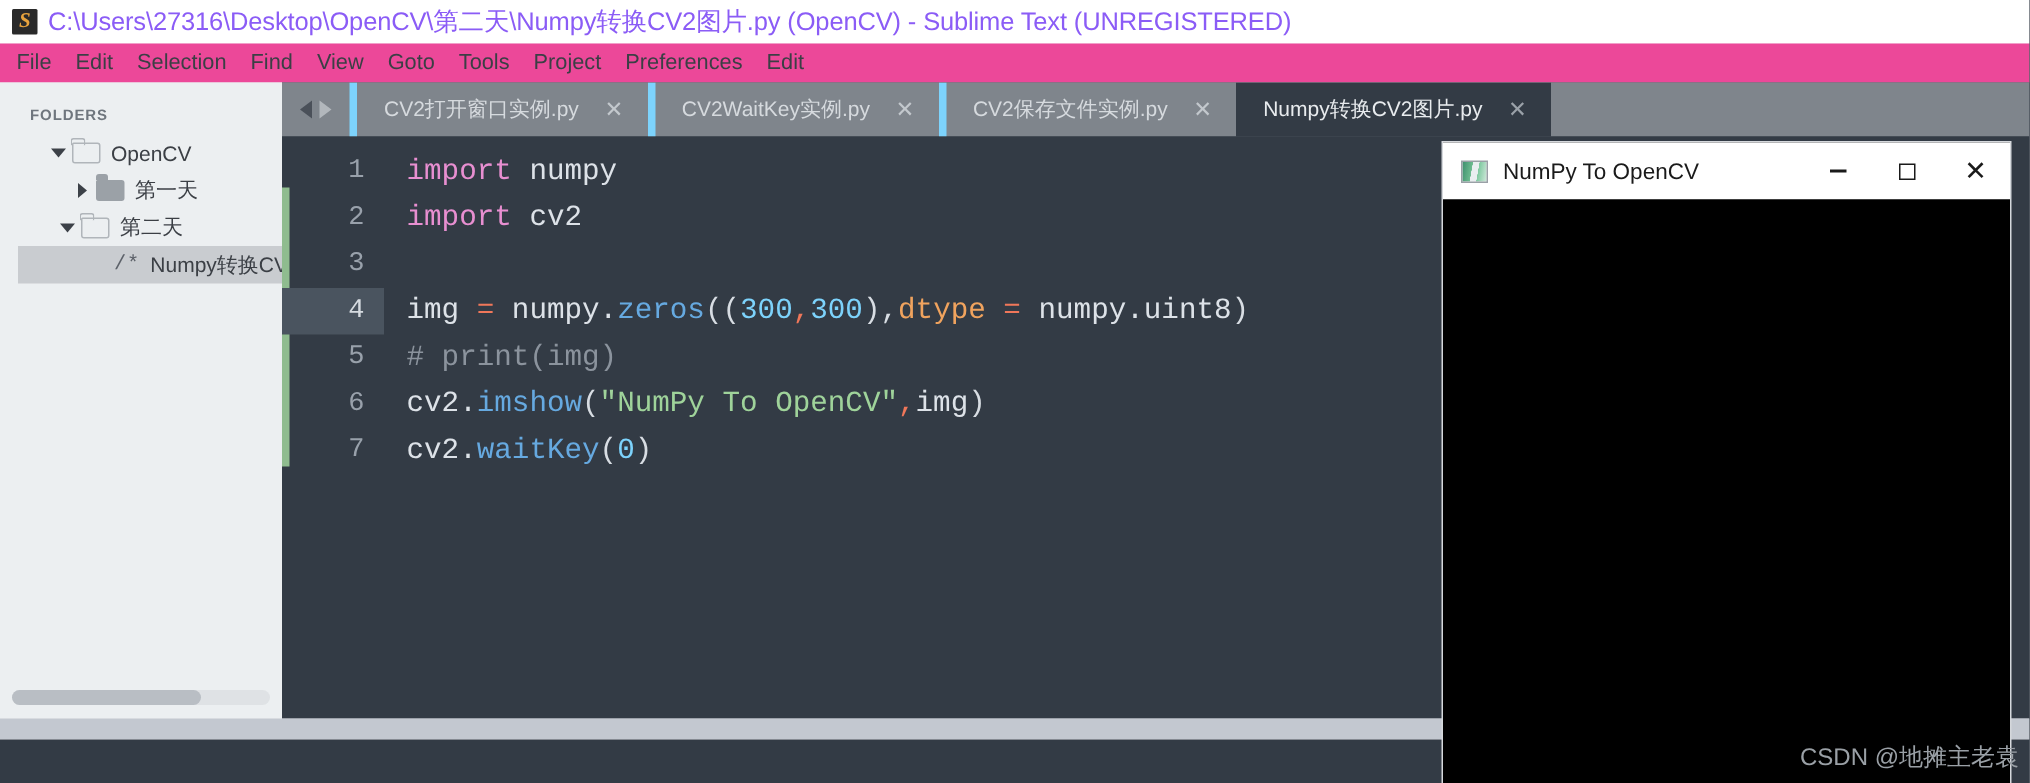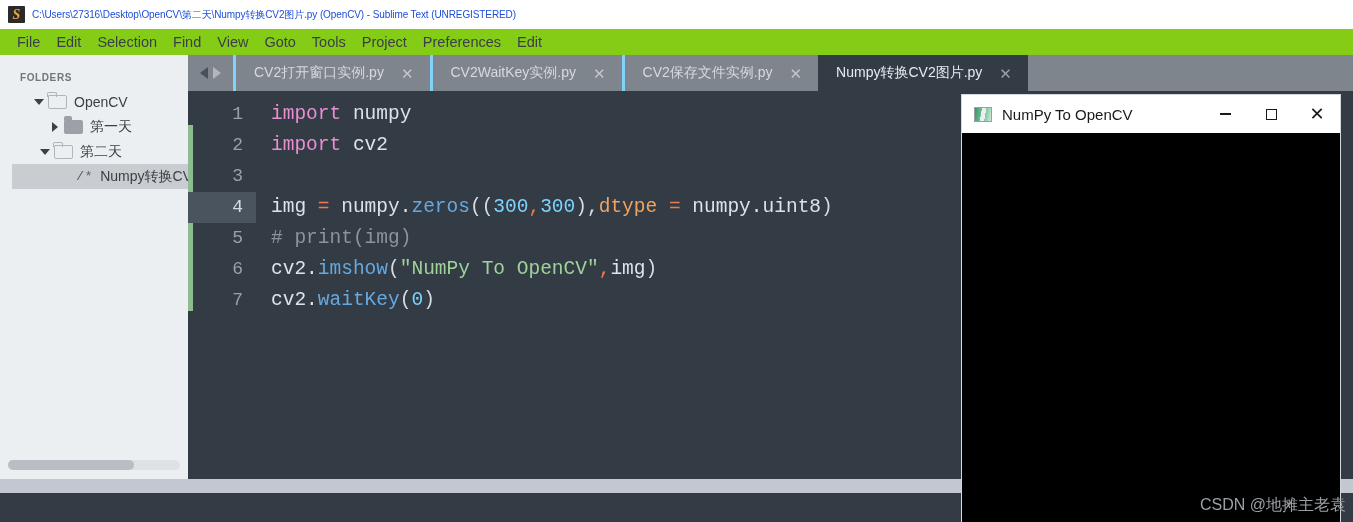--- a/index.html
+++ b/index.html
@@ -35,33 +35,33 @@
     position: absolute; left: 0; top: 0; right: 0; bottom: 0;
     color: #e8a33d;
     font-family: "Liberation Serif", serif;
     font-weight: bold;
     font-style: italic;
     font-size: 14px;
     line-height: 17px;
     text-align: center;
   }
   .title-text {
-    font-size: 10px;
-    color: #1d4ed8;
+    font-size: 17px;
+    color: #8b5cf6;
     white-space: nowrap;
     letter-spacing: -0.1px;
     text-align: right;
   }
 
   
   .menubar {
     position: absolute; left: 0; top: 29px; width: 1353px; height: 26px;
-    background: #84cc16;
+    background: #ec4899;
     display: flex; align-items: center;
-    padding-left: 9px;
+    padding-left: 3px;
   }
   .menu-item {
     font-size: 14.5px;
     color: #3b3f45;
     padding: 0 8px;
     white-space: nowrap;
     cursor: default;
   }
 
   
@@ -182,21 +182,21 @@
     border-left: 8px solid #b2b7bc;
   }
   .tab {
     position: relative;
     display: flex; align-items: center;
     padding: 0 16px 0 18px;
     font-size: 14px;
     color: #d6dade;
     white-space: nowrap;
     cursor: default;
-    border-left: 3px solid #7dd3fc;
+    border-left: 5px solid #7dd3fc;
   }
   .tab:first-of-type { border-left: none; }
   .tab.active {
     background: #333b45;
     color: #e8ebee;
     border-left: none;
   }
   .tab .tab-x {
     margin-left: 17px;
     font-size: 15px;

